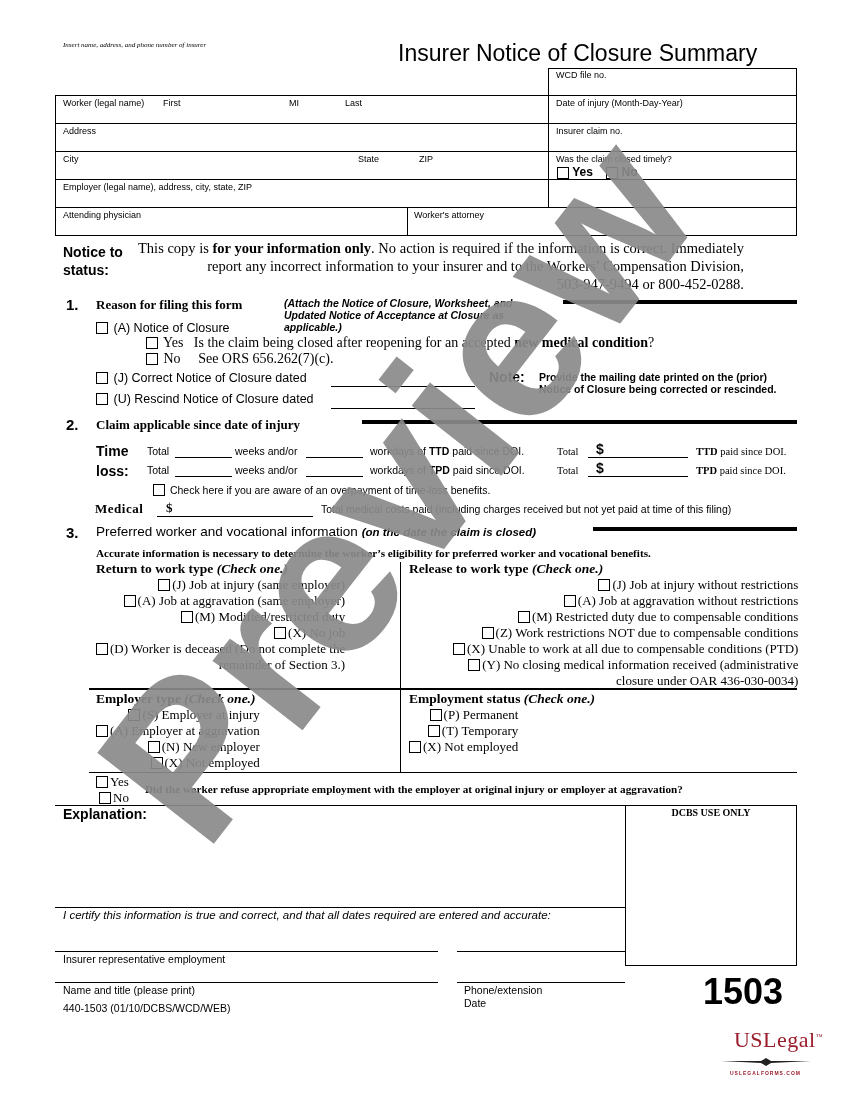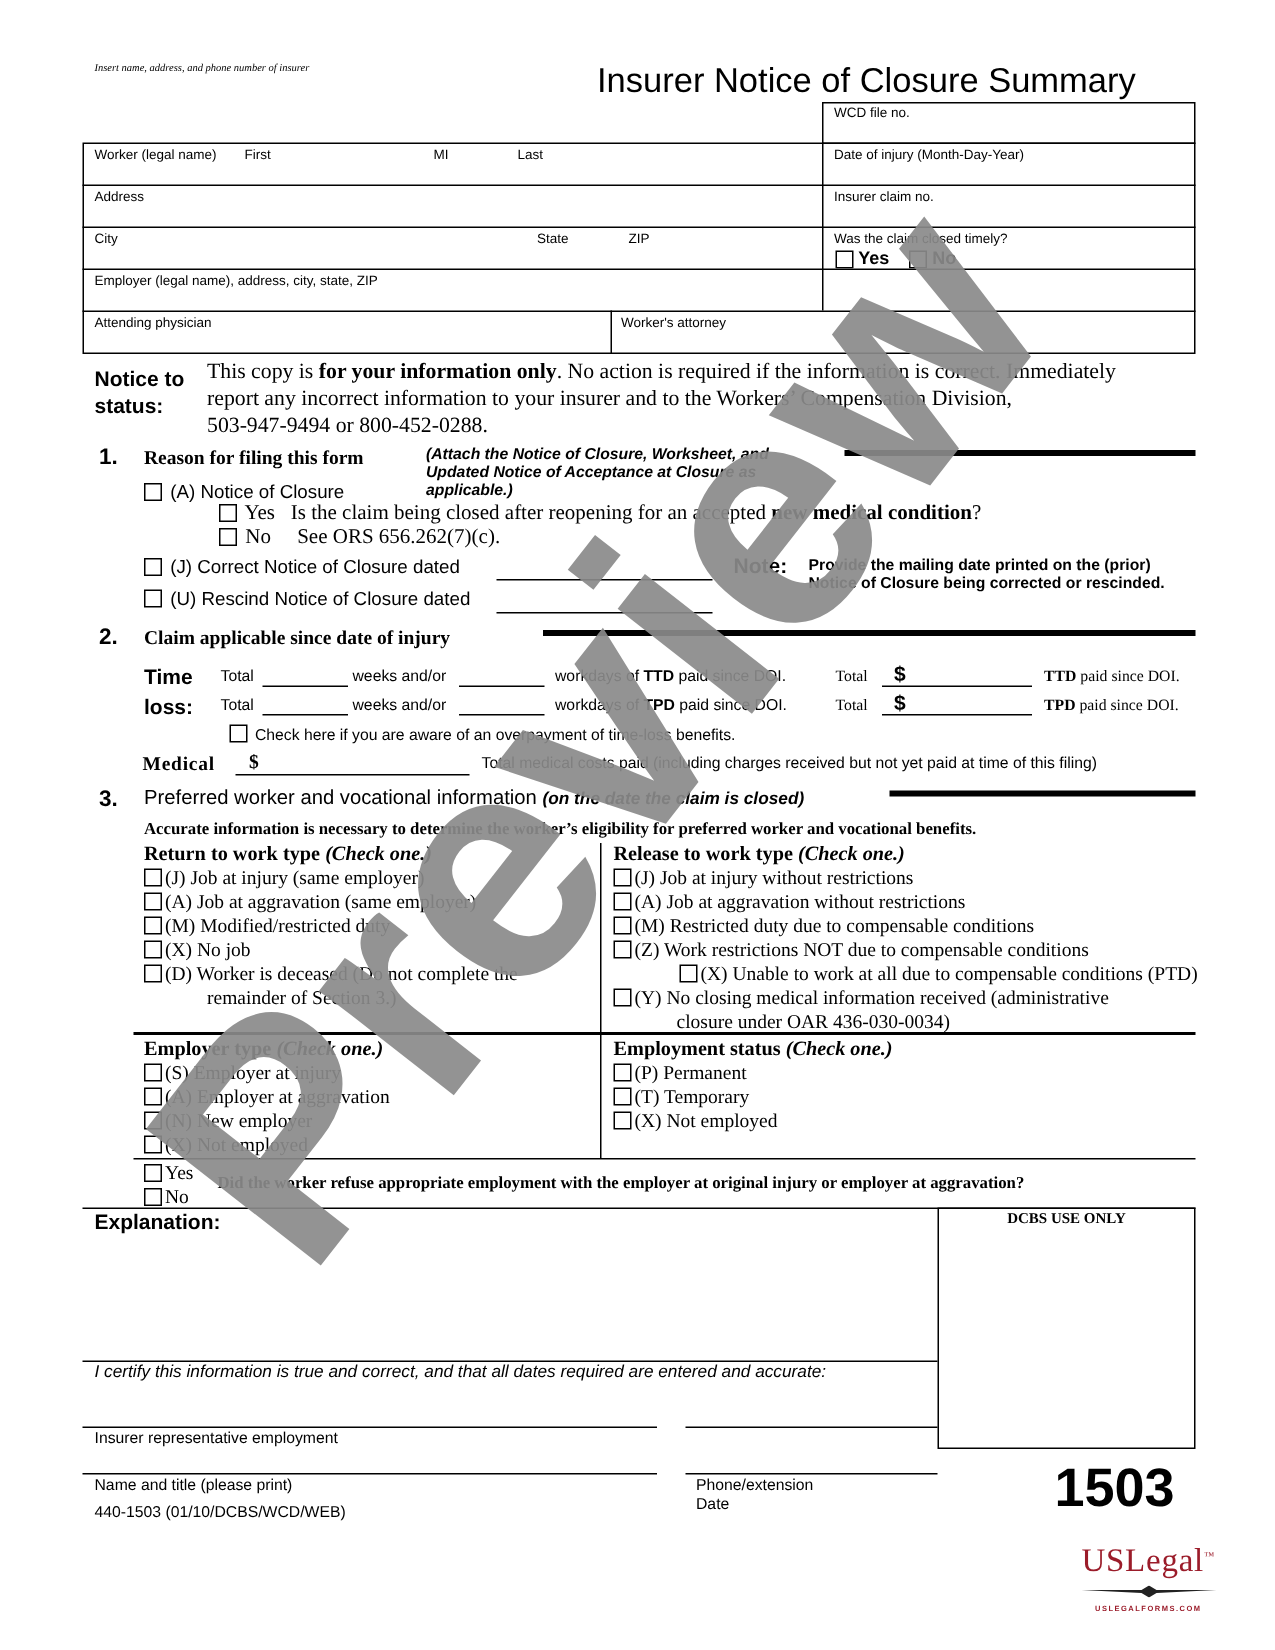--- a/index.html
+++ b/index.html
@@ -1,18 +1,18 @@
 <!DOCTYPE html>
 <html><head>
 <meta charset="utf-8">
 <style>
   html, body { margin:0; padding:0; background:#fff; }
   body { width:850px; height:1100px; position:relative; overflow:hidden; font-family:"Liberation Sans", sans-serif; color:#000; }
   .abs { position:absolute; }
-  .serif { font-family:"Liberation Serif", serif; }
+  .serif { font-family:"Liberation Serif", serif;text-align:right; }
   .sans { font-family:"Liberation Sans", sans-serif; }
   .box { position:absolute; border:1px solid #000; box-sizing:border-box; }
   .hline { position:absolute; height:1px; background:#000; }
   .vline { position:absolute; width:1px; background:#000; }
   .thick { position:absolute; height:4px; background:#000; }
   .cb { display:inline-block; width:12px; height:12px; border:1px solid #000; box-sizing:border-box; vertical-align:middle; background:#fff; }
   .lbl { position:absolute; font-size:9px; line-height:11px; white-space:nowrap; }
   .uline { position:absolute; height:1px; background:#000; }
   .row { position:absolute; white-space:nowrap; font-size:13px; line-height:16px; }
   .row .cb { margin-right:2px; margin-top:-2px; }

